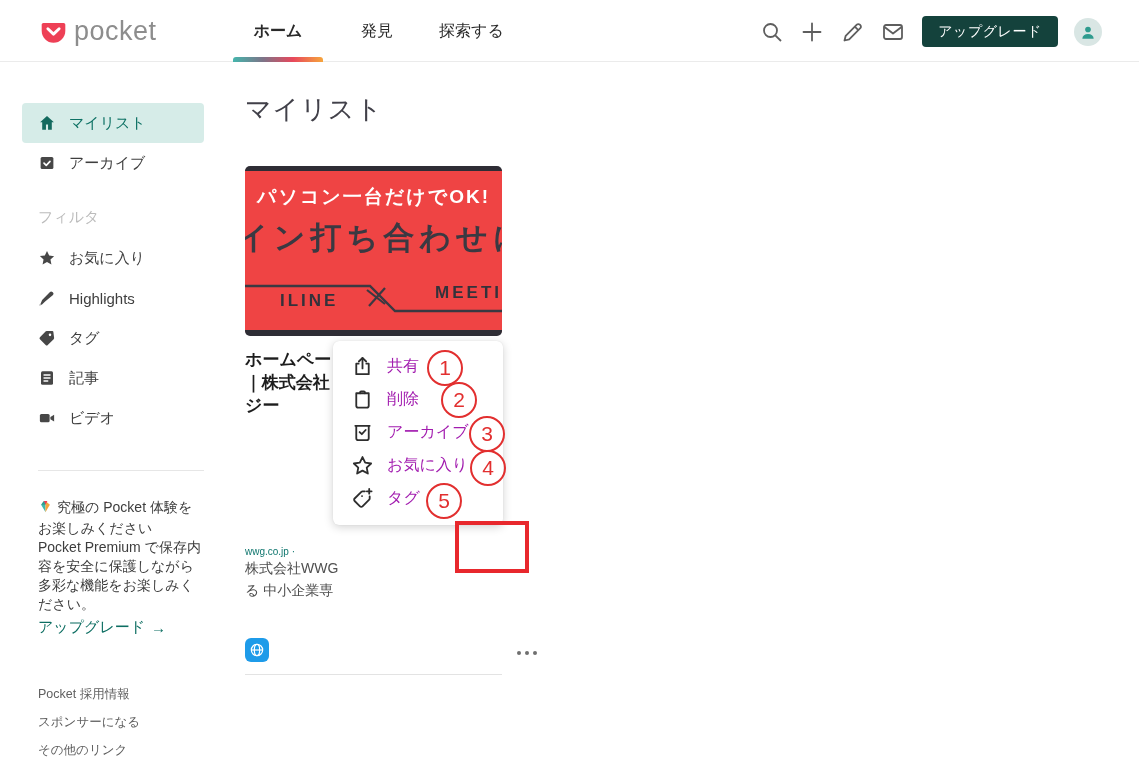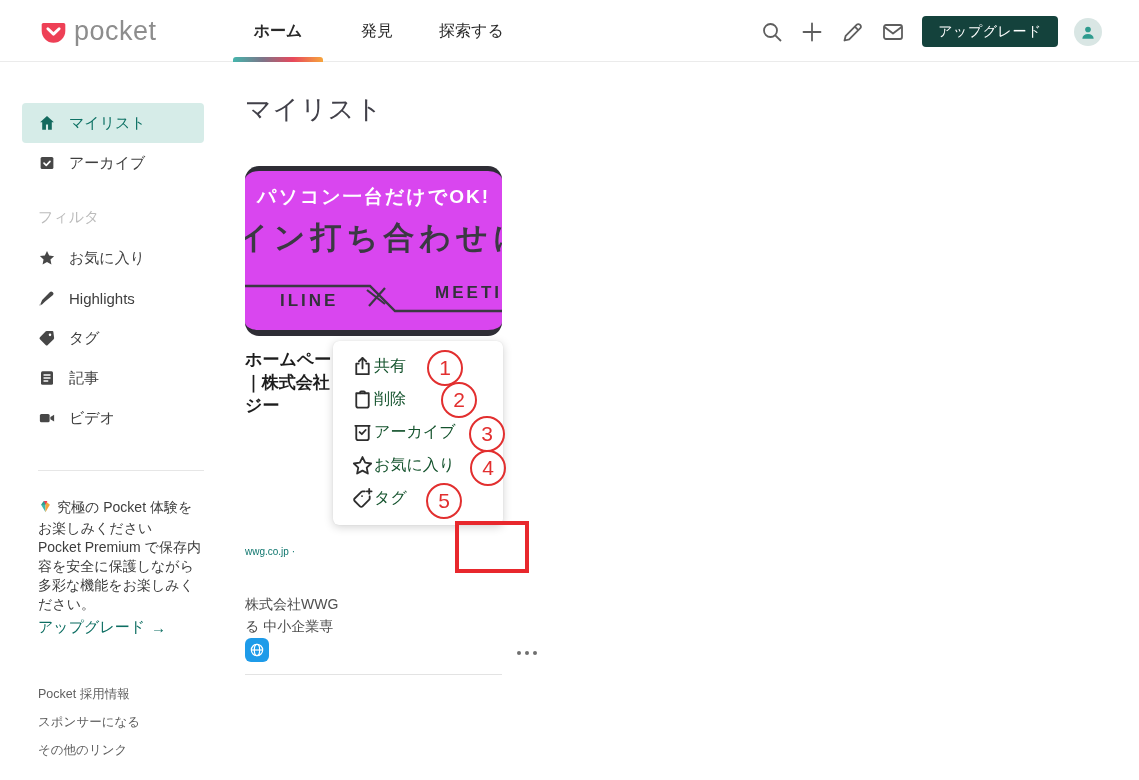--- a/index.html
+++ b/index.html
@@ -37,46 +37,46 @@
   .promo .gem { display:inline-block; vertical-align:-2px; margin-right:4px; }
   .upgrade-link { position:absolute; left:38px; top:556px; font-size:15px; color:#0d6e62; cursor:pointer;
     display:flex; align-items:center; gap:6px; }
   .foot-link { position:absolute; left:38px; font-size:12.5px; color:#5f5f5f; cursor:pointer; }
 
   
   .main { position:absolute; left:205px; top:62px; width:934px; height:718px; }
   .page-title { position:absolute; left:40px; top:30px; font-size:26px; color:#414049; font-weight:500; letter-spacing:1px; }
 
   .card { position:absolute; left:40px; top:104px; width:257px; }
-  .thumb { position:relative; width:257px; height:170px; background:#d946ef; border-radius:14px;
+  .thumb { position:relative; width:257px; height:170px; background:#ef4444; border-radius:5px;
     overflow:hidden; border-top:5px solid #2e2d35; border-bottom:6px solid #2e2d35; cursor:pointer; }
   .thumb-l1 { margin-top:13px; text-align:center; color:#fff; font-weight:bold; font-size:19px;
     letter-spacing:2px; white-space:nowrap; }
   .thumb-l2 { margin-top:7px; margin-left:-8px; color:#3a3942; font-weight:800; font-size:31px;
     letter-spacing:5px; white-space:nowrap; }
   .thumb-bottom { position:absolute; left:0; bottom:8px; width:257px; height:42px; }
   .thumb-word { position:absolute; font-size:17px; font-weight:800; color:#33323b; letter-spacing:3px;margin-left:32px; }
   .card-title { position:absolute; left:0; top:182px; width:257px; font-size:17px; font-weight:bold;
     color:#1d1d1d; line-height:23px; cursor:pointer; }
   .card-title span { display:block; }
   .card-domain { position:absolute; left:0; top:380px; font-size:10px; color:#0f766e; }
-  .card-excerpt { position:absolute; left:0; top:391px; width:257px; font-size:14px; color:#4f4f4f; line-height:22px;margin-top:36px; }
+  .card-excerpt { position:absolute; left:0; top:391px; width:257px; font-size:14px; color:#4f4f4f; line-height:22px; }
   .card-excerpt span { display:block; }
   .favicon { position:absolute; left:0; top:472px; width:24px; height:24px; border-radius:6px;
     background:#1e9be9; display:flex; align-items:center; justify-content:center; }
   .more-btn { position:absolute; left:268px; top:481px; display:flex; gap:4px; cursor:pointer; padding:4px; }
   .more-btn i { width:4px; height:4px; border-radius:50%; background:#6f6f6f; }
   .card-divider { position:absolute; left:0; top:508px; width:257px; border-top:1px solid #e3e3e3; }
 
   
   .menu { position:absolute; left:128px; top:279px; width:170px; height:184px; background:#fff;
     border-radius:6px; box-shadow:0 2px 10px rgba(0,0,0,.18), 0 0 1px rgba(0,0,0,.12);
     padding:9px 0; z-index:20; }
-  .menu-item { height:33px; display:flex; align-items:center; padding-left:18px;
-    font-size:16px; color:#14532d; cursor:pointer; }
+  .menu-item { height:33px; display:flex; align-items:center; gap:13px; padding-left:18px;
+    font-size:16px; color:#a21caf; cursor:pointer; }
   .menu-item .ic { width:23px; height:23px; flex:0 0 23px; display:flex; }
 
   
   .anno { z-index:30; pointer-events:none; }
   .circle-num { position:absolute; width:36px; height:36px; border:2.5px solid #e22f2f; border-radius:50%;
     color:#e22f2f; font-size:21px; display:flex; align-items:center; justify-content:center; background:transparent; }
   .red-rect { position:absolute; left:250px; top:459px; width:74px; height:52px; border:4px solid #e8282d; }
 </style>
 </head>
 <body>

